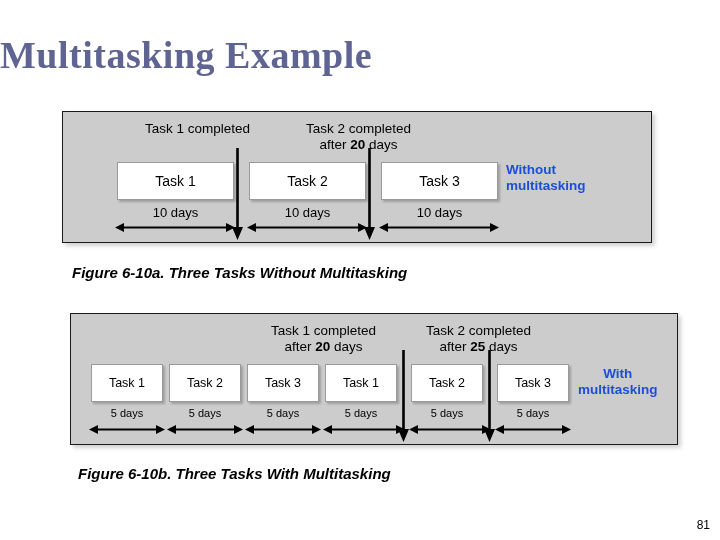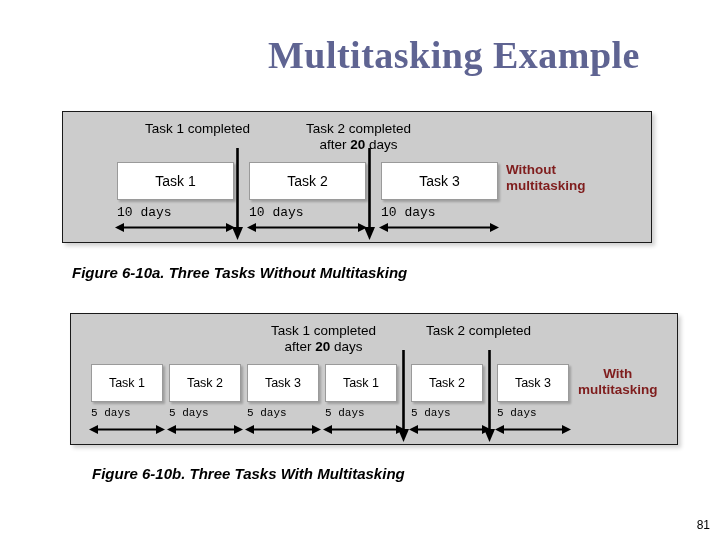--- a/index.html
+++ b/index.html
@@ -14,21 +14,21 @@
     overflow: hidden;
     font-family: "Liberation Sans", sans-serif;
   }
 
   
   .slide-title {
     position: absolute;
     left: 0;
     top: 33px;
     width: 640px;
-    text-align: right;
+    text-align: left;
     font-family: "Liberation Serif", serif;
     font-weight: bold;
     font-size: 38px;
     line-height: 44px;
     color: #5f6492;
     letter-spacing: 0.5px;
   }
 
   
   .panel {
@@ -65,23 +65,22 @@
     font-size: 14px;
     color: #000000;
   }
   #panel-b .task-box { font-size: 12.5px; }
 
   
   .dur-label {
     position: absolute;
     font-size: 13px;
     color: #000000;
-    text-align: left;
-    white-space: nowrap;
-    font-family: Liberation Mono, monospace;
+    text-align: center;
+    white-space: nowrap;
   }
   #panel-b .dur-label { font-size: 11px; }
 
   
   .measure {
     position: absolute;
     height: 11px;
   }
   .measure svg { display: block; }
 
@@ -91,35 +90,35 @@
     width: 13px;
   }
   .varrow svg { display: block; }
 
   
   .side-label {
     position: absolute;
     font-weight: bold;
     font-size: 13.5px;
     line-height: 16px;
-    color: #7f1d1d;
+    color: #1d4ed8;
     white-space: nowrap;
   }
 
   
   .caption {
     position: absolute;
     font-style: italic;
     font-weight: bold;
     font-size: 15px;
     color: #000000;
     white-space: nowrap;
   }
   #caption-a { left: 72px; top: 264px; }
-  #caption-b { left: 92px; top: 465px; }
+  #caption-b { left: 78px; top: 465px; }
 
   
   .page-number {
     position: absolute;
     right: 10px;
     bottom: 8px;
     font-size: 12px;
     color: #000000;
   }
 </style>
@@ -192,20 +191,21 @@
 
 <div class="panel" id="panel-b">
 
   <div class="callout" style="left:200px; top:9px;">
     <div>Task 1 completed</div>
     <div><span>after </span><b>20</b><span> days</span></div>
   </div>
 
   <div class="callout" style="left:355px; top:9px;">
     <div>Task 2 completed</div>
+    <div><span>after </span><b>25</b><span> days</span></div>
   </div>
 
   <div class="task-box" style="left:20px;  top:50px; width:72px; height:38px;">Task 1</div>
   <div class="task-box" style="left:98px;  top:50px; width:72px; height:38px;">Task 2</div>
   <div class="task-box" style="left:176px; top:50px; width:72px; height:38px;">Task 3</div>
   <div class="task-box" style="left:254px; top:50px; width:72px; height:38px;">Task 1</div>
   <div class="task-box" style="left:340px; top:50px; width:72px; height:38px;">Task 2</div>
   <div class="task-box" style="left:426px; top:50px; width:72px; height:38px;">Task 3</div>
 
   <div class="dur-label" style="left:20px;  top:93px; width:72px;">5 days</div>

